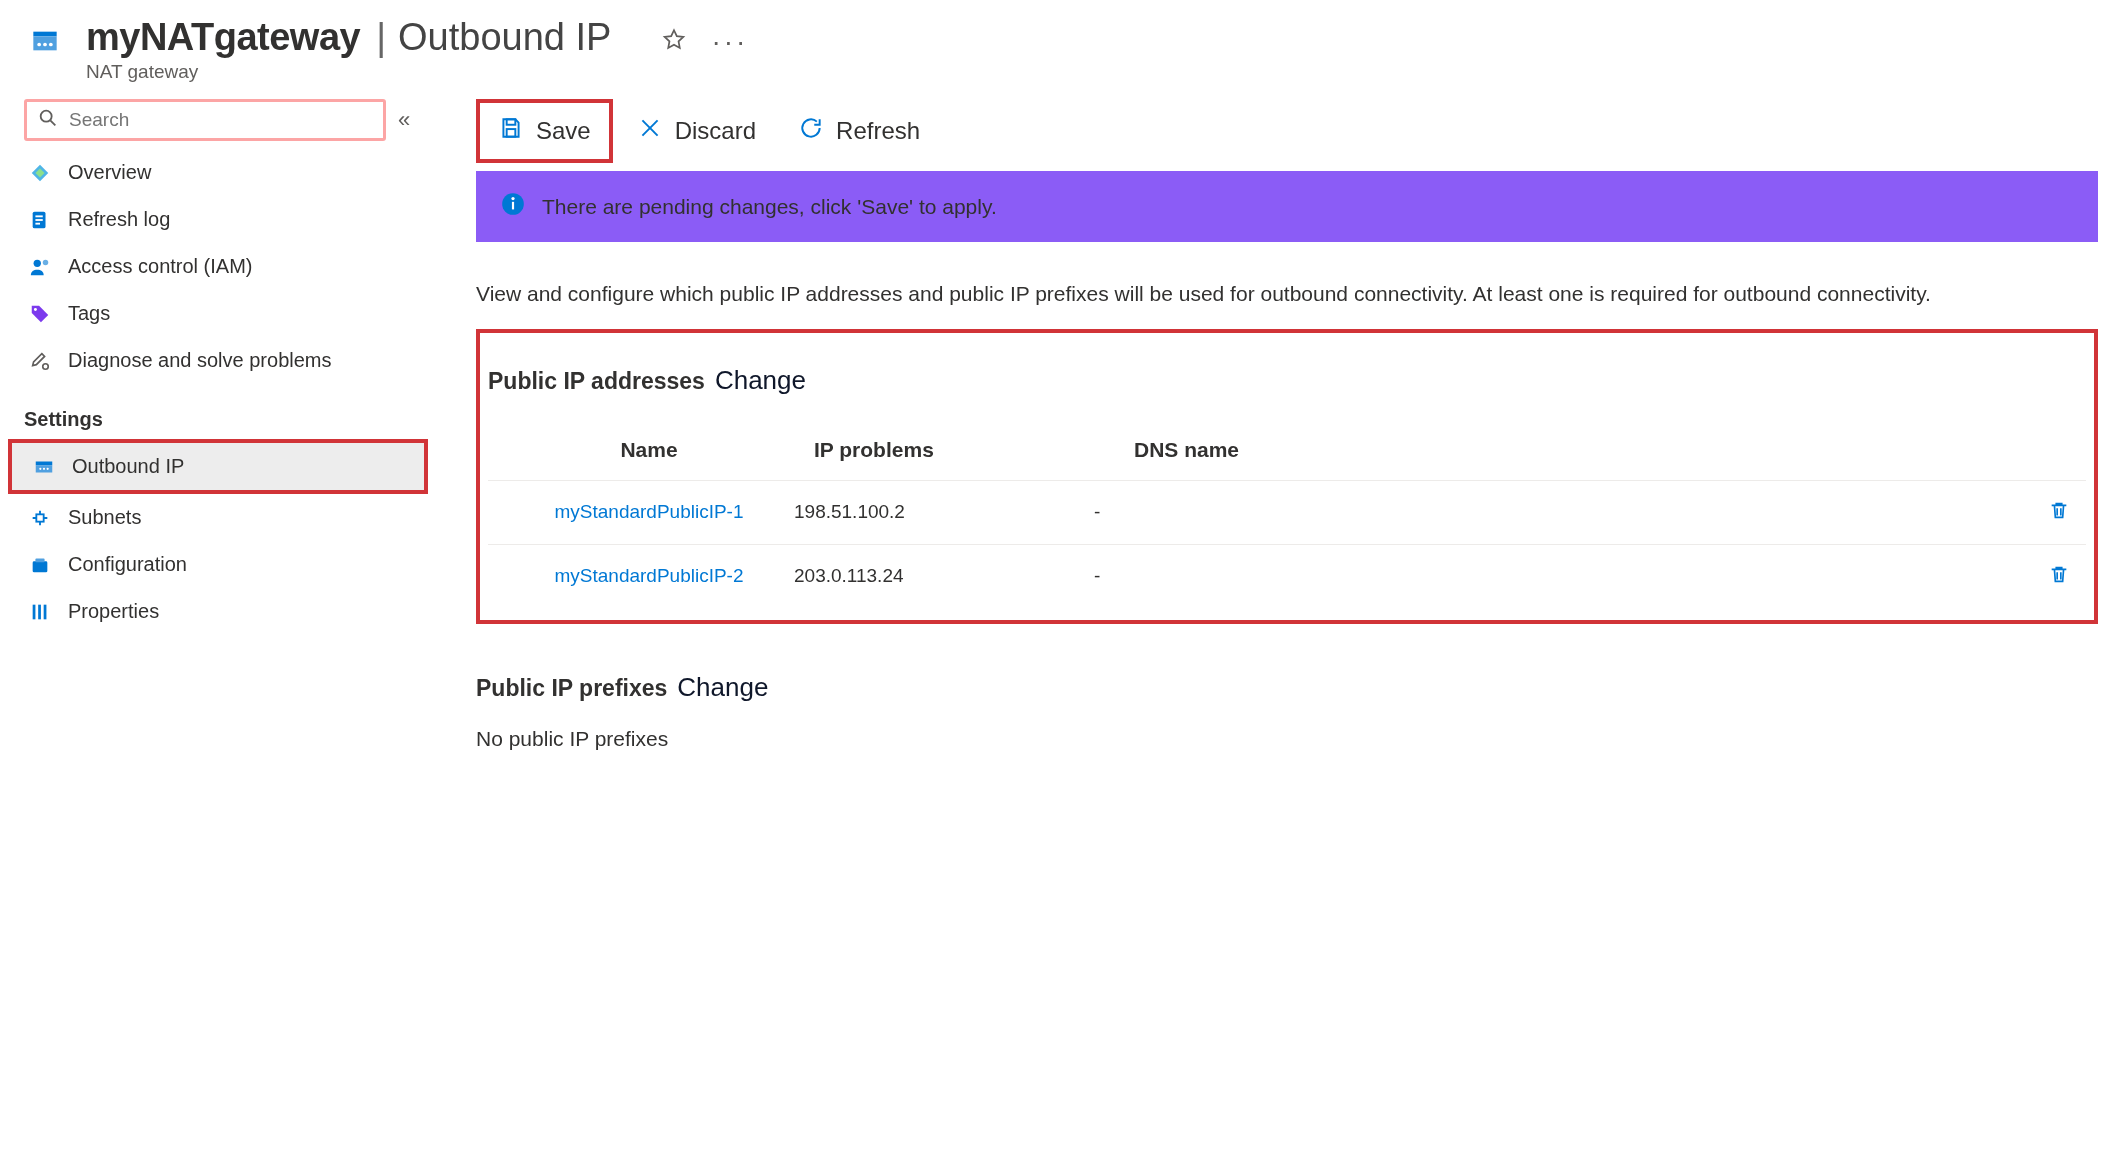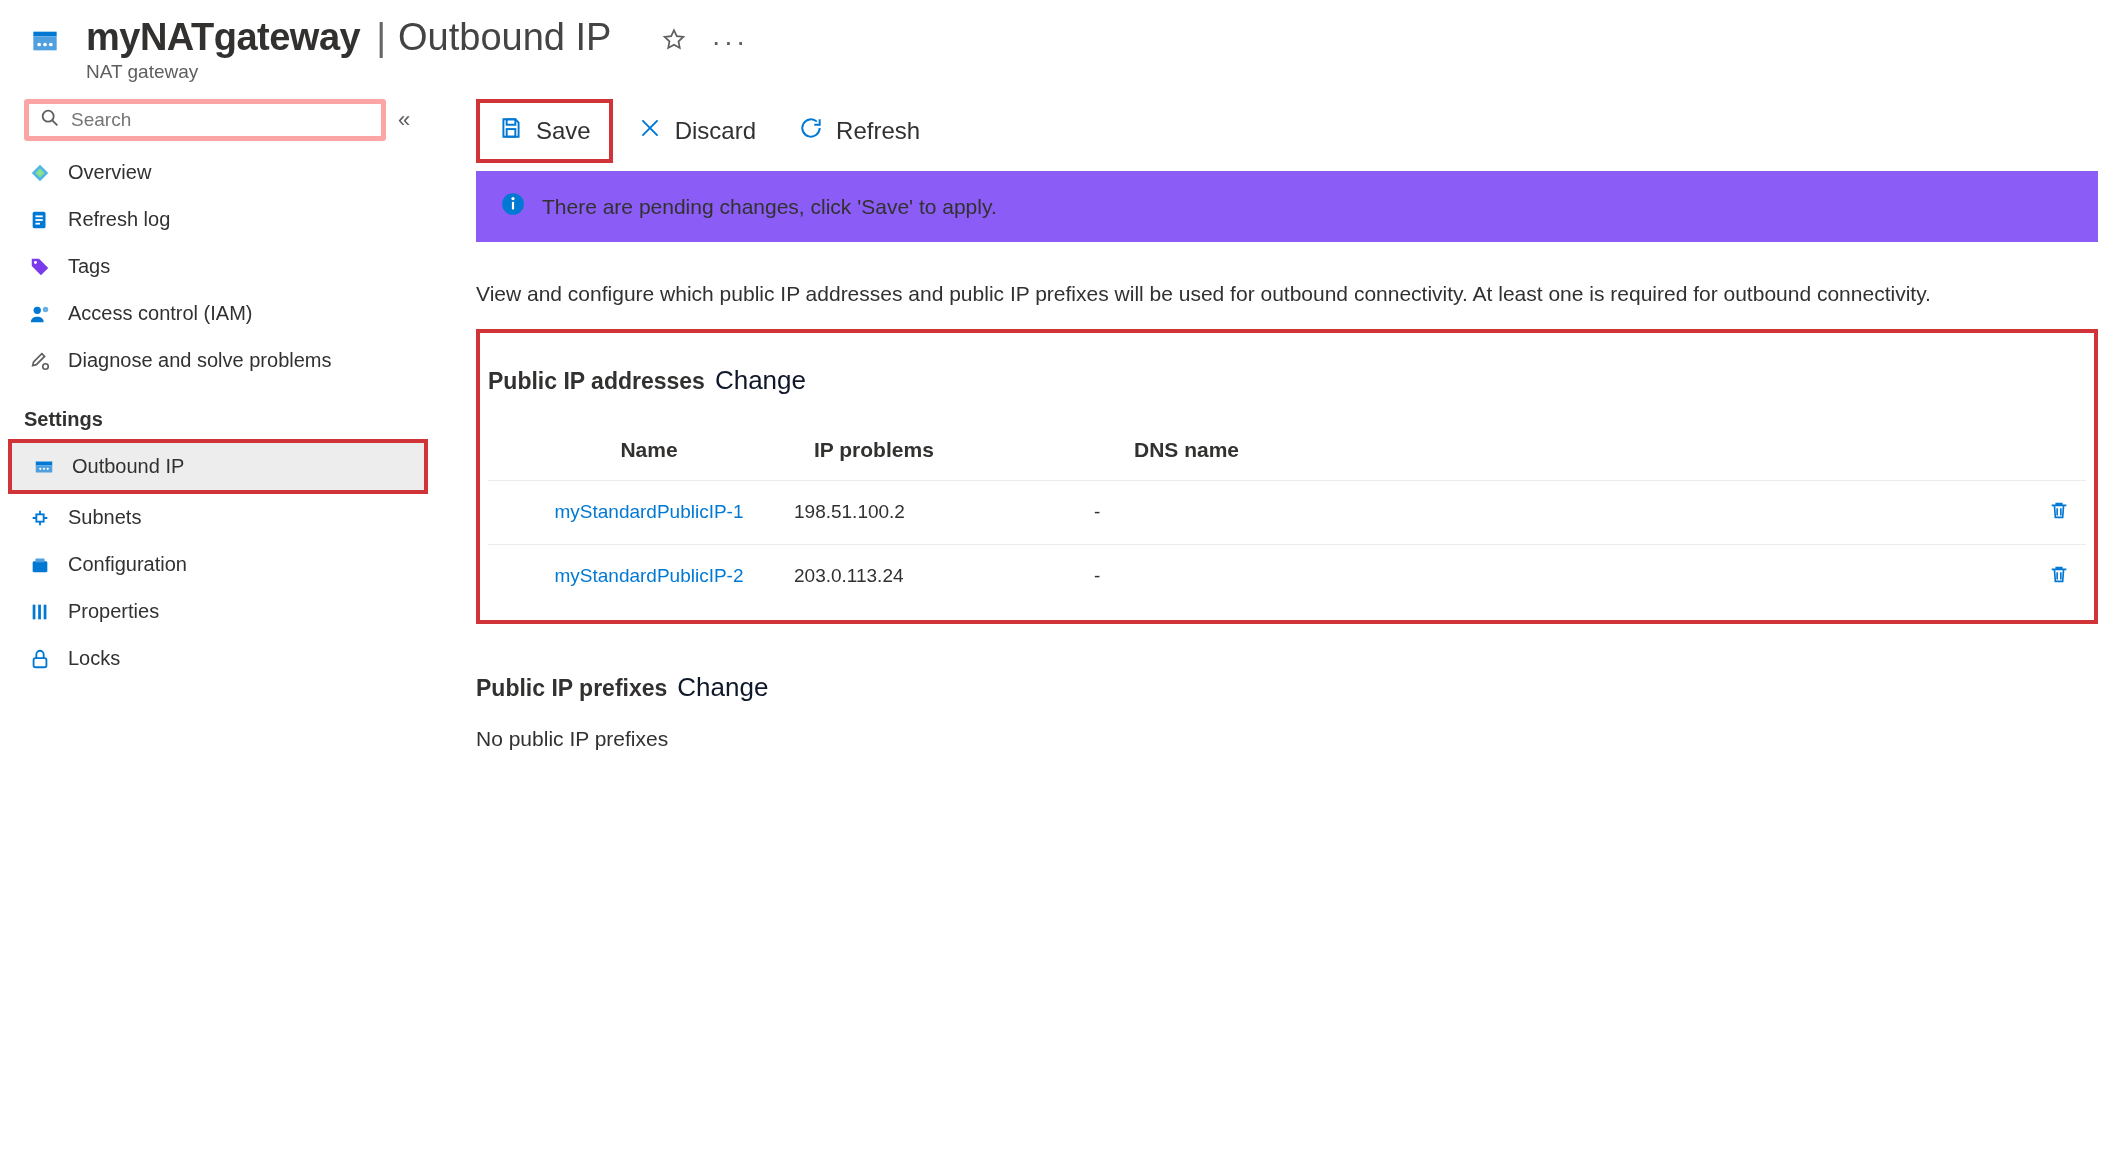--- a/index.html
+++ b/index.html
@@ -31,21 +31,21 @@
   .more-btn { font-size: 28px; letter-spacing: 3px; line-height: 1; }
 
   
   .body { display: flex; flex: 1; min-height: 0; }
 
   
   .sidebar { width: 440px; padding: 8px 0 0 24px; }
   .search-row { display: flex; align-items: center; gap: 12px; margin-bottom: 8px; }
   .search-box {
     flex: 0 0 auto; width: 362px; height: 42px;
-    border: 5px solid #fca5a5; border-radius: 3px;
+    border: 3px solid #fca5a5; border-radius: 3px;
     display: flex; align-items: center; padding: 0 10px; gap: 10px;
     color: #605e5c;
   }
   .search-input {
     border: none; outline: none; flex: 1; font-size: 19px;
     background: transparent; color: #323130;
   }
   .collapse-btn { background: none; border: none; cursor: pointer; color: #605e5c; font-size: 22px; }
 
   .nav-item {
@@ -168,36 +168,36 @@
               <rect x="4" y="3" width="14" height="18" rx="2" fill="#0078d4"></rect>
               <rect x="7" y="7" width="8" height="2" fill="#fff"></rect>
               <rect x="7" y="11" width="8" height="2" fill="#fff"></rect>
               <rect x="7" y="15" width="5" height="2" fill="#fff"></rect>
             </svg>
         </span>
         <span>Refresh log</span>
       </div>
       <div class="nav-item">
         <span class="nav-icon">
-          <svg class="svg20" viewBox="0 0 24 24">
-              <path fill="#7c3aed" d="M3 3h8l10 10-8 8L3 11z"></path>
-              <circle cx="7" cy="7" r="1.6" fill="#fff"></circle>
-            </svg>
-        </span>
-        <span>Tags</span>
-      </div>
-      <div class="nav-item">
-        <span class="nav-icon">
           <svg class="svg20" viewBox="0 0 24 24" fill="#0078d4">
               <circle cx="9" cy="8" r="4"></circle>
               <path d="M2 21c0-4 3-6 7-6s7 2 7 6"></path>
               <circle cx="18" cy="7" r="3" fill="#69afe5"></circle>
             </svg>
         </span>
         <span>Access control (IAM)</span>
+      </div>
+      <div class="nav-item">
+        <span class="nav-icon">
+          <svg class="svg20" viewBox="0 0 24 24">
+              <path fill="#7c3aed" d="M3 3h8l10 10-8 8L3 11z"></path>
+              <circle cx="7" cy="7" r="1.6" fill="#fff"></circle>
+            </svg>
+        </span>
+        <span>Tags</span>
       </div>
       <div class="nav-item">
         <span class="nav-icon">
           <svg class="svg20" viewBox="0 0 24 24" fill="none" stroke="#605e5c" stroke-width="1.8">
               <path d="M14 4l3 3-9 9-4 1 1-4 9-9z"></path>
               <circle cx="18" cy="18" r="3"></circle>
             </svg>
         </span>
         <span>Diagnose and solve problems</span>
       </div>
@@ -238,29 +238,20 @@
       </div>
       <div class="nav-item">
         <span class="nav-icon">
           <svg class="svg20" viewBox="0 0 24 24" fill="#0078d4">
               <rect x="4" y="4" width="3" height="16"></rect>
               <rect x="10" y="4" width="3" height="16"></rect>
               <rect x="16" y="4" width="3" height="16"></rect>
             </svg>
         </span>
         <span>Properties</span>
-      </div>
-      <div class="nav-item">
-        <span class="nav-icon">
-          <svg class="svg20" viewBox="0 0 24 24" fill="none" stroke="#0078d4" stroke-width="2">
-              <rect x="5" y="11" width="14" height="10" rx="2"></rect>
-              <path d="M8 11V7a4 4 0 0 1 8 0v4"></path>
-            </svg>
-        </span>
-        <span>Locks</span>
       </div>
     </div>
 
     <div class="main">
       <div class="toolbar">
         <span class="red-box-tight" style="display:inline-flex;">
           <button class="toolbar-btn">
             <span class="ico">
               <svg class="svg24" viewBox="0 0 24 24" fill="none" stroke="#0078d4" stroke-width="1.8">
                   <path d="M5 4h11l3 3v13H5z"></path>

